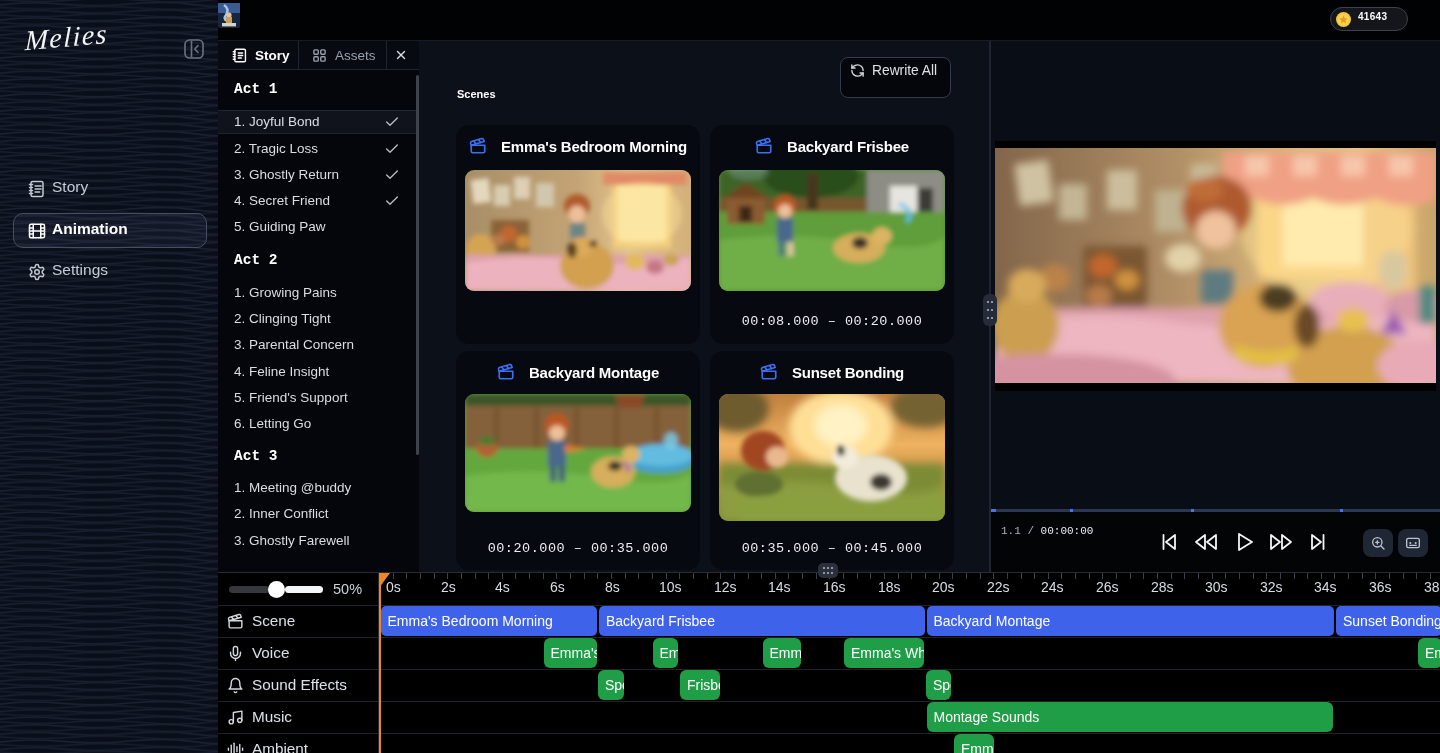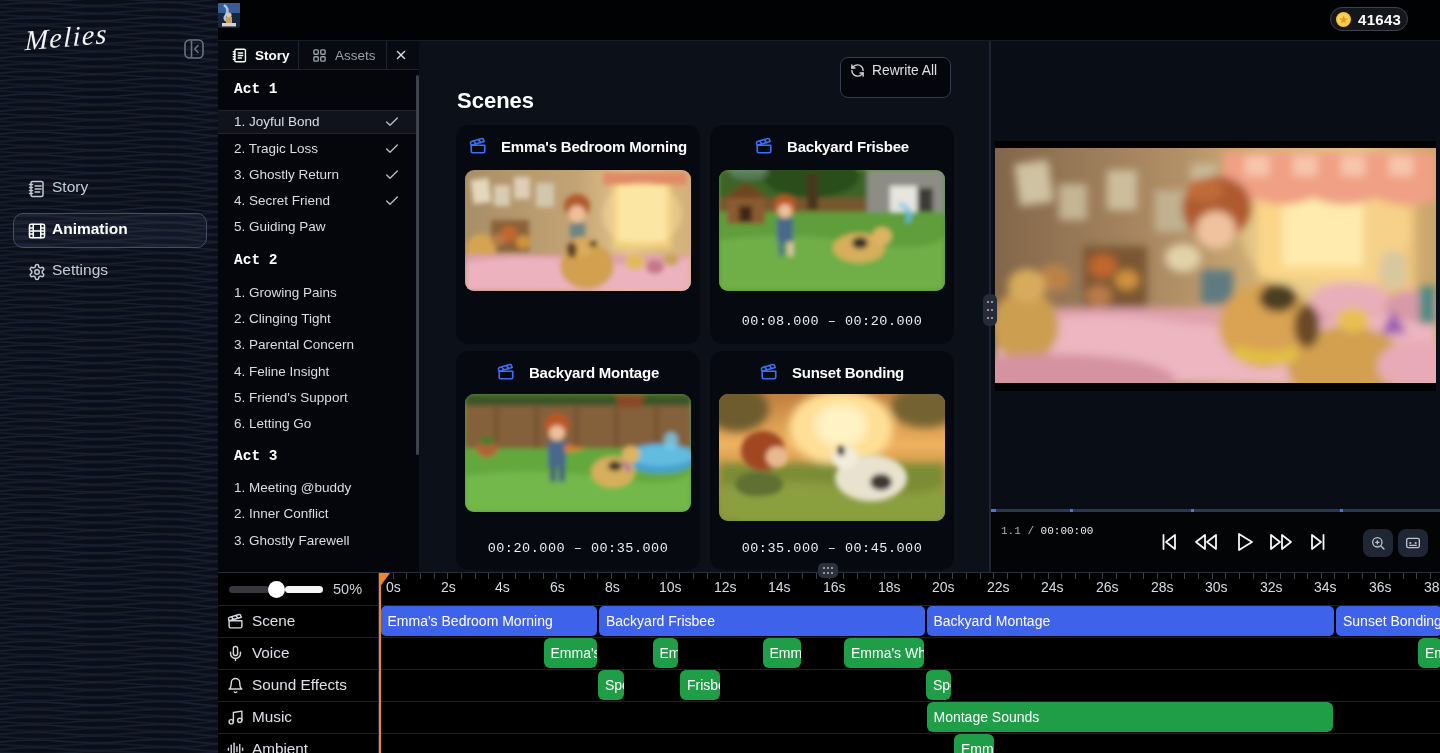--- a/index.html
+++ b/index.html
@@ -121,21 +121,21 @@
       <circle cx="11" cy="12" r="2.6" fill="#e8c49a"></circle>
       <rect x="8" y="14" width="6" height="6" fill="#caa05a"></rect>
       <rect x="4" y="20" width="14" height="3.4" fill="#d8d2c4"></rect>
     </svg>
     <div id="coinpill" class="abs">
       <svg class="abs" style="left:5px;top:4px;" width="15" height="15" viewBox="0 0 15 15">
         <circle cx="7.5" cy="7.5" r="7.5" fill="#f6c83c"></circle>
         <circle cx="7.5" cy="7.5" r="5.6" fill="#f9d44f"></circle>
         <path d="M7.5 3.2 L8.7 6.2 L11.8 6.4 L9.4 8.4 L10.2 11.5 L7.5 9.8 L4.8 11.5 L5.6 8.4 L3.2 6.4 L6.3 6.2 Z" fill="#e89a28"></path>
       </svg>
-      <span class="abs" style="left:27px;top:3px;font-size:15px;font-weight:700;color:#fafbfc;letter-spacing:0.3px;">41643</span>
+      <span class="abs" style="left:27px;top:3px;font-size:10px;font-weight:700;color:#fafbfc;letter-spacing:0.3px;">41643</span>
     </div>
   </div>
   <div id="storypanel" class="abs">
     <div id="tabbar">
       <svg class="abs" style="left:14px;top:7px;" width="15" height="15" viewBox="0 0 24 24" fill="none" stroke="#fff" stroke-width="2.2" stroke-linecap="round" stroke-linejoin="round">
           <path d="M2 6h3"></path>
           <path d="M2 10h3"></path>
           <path d="M2 14h3"></path>
           <path d="M2 18h3"></path>
           <rect x="4.5" y="2" width="17" height="20" rx="2"></rect>
@@ -368,21 +368,21 @@
           <ellipse cx="152" cy="80" rx="36" ry="22" fill="#e8e2ce"></ellipse>
           <ellipse cx="126" cy="60" rx="13" ry="11" fill="#f2ecda"></ellipse>
           <ellipse cx="162" cy="84" rx="11" ry="8" fill="#3c3832"></ellipse>
           <ellipse cx="122" cy="54" rx="4" ry="5" fill="#2e2a24"></ellipse>
           <path d="M20 100 Q60 92 110 100 T226 96 L226 121 L20 121 Z" fill="#8aa040" opacity="0.8"></path>
         </g>
       </g>
     </defs>
   </svg>
   <div id="scenespanel" class="abs">
-    <div class="abs" style="left:38px;top:47px;font-size:22px;font-weight:700;color:#fff;">Scenes</div>
+    <div class="abs" style="left:38px;top:47px;font-size:11px;font-weight:700;color:#fff;">Scenes</div>
     <div class="abs" style="left:421px;top:16px;width:111px;height:41px;border:1px solid #343b4c;border-radius:8px;background:#04060b;">
       <svg class="abs" style="left:9px;top:5px;" width="15" height="15" viewBox="0 0 24 24" fill="none" stroke="#d4d8de" stroke-width="2.2" stroke-linecap="round" stroke-linejoin="round">
           <path d="M21 12a9 9 0 0 0-9-9 9.75 9.75 0 0 0-6.74 2.74L3 8"></path>
           <path d="M3 3v5h5"></path>
           <path d="M3 12a9 9 0 0 0 9 9 9.75 9.75 0 0 0 6.74-2.74L21 16"></path>
           <path d="M16 16h5v5"></path>
         </svg>
       <span class="abs" style="left:31px;top:5px;font-size:13.8px;color:#dde0e5;">Rewrite All</span>
     </div>
     <div class="card" style="left:37px;top:84px;">

